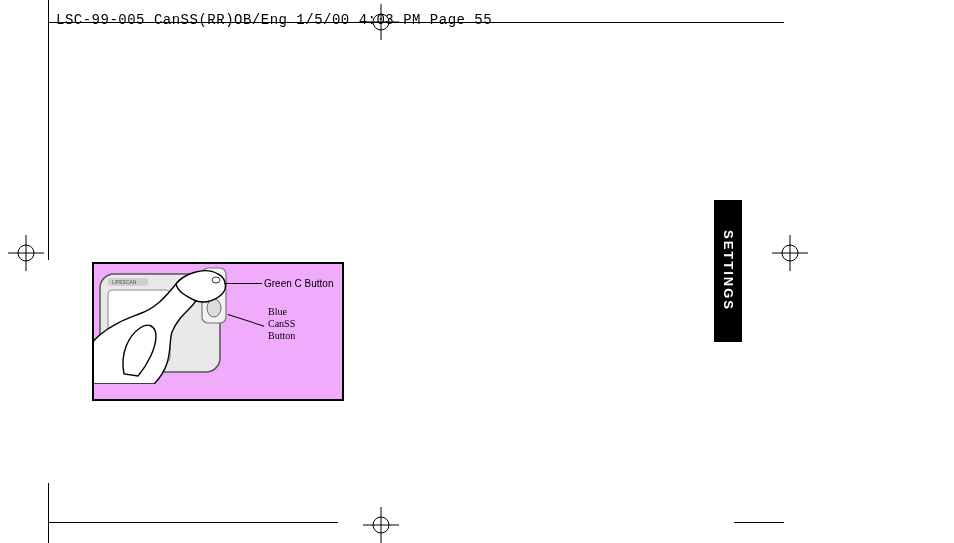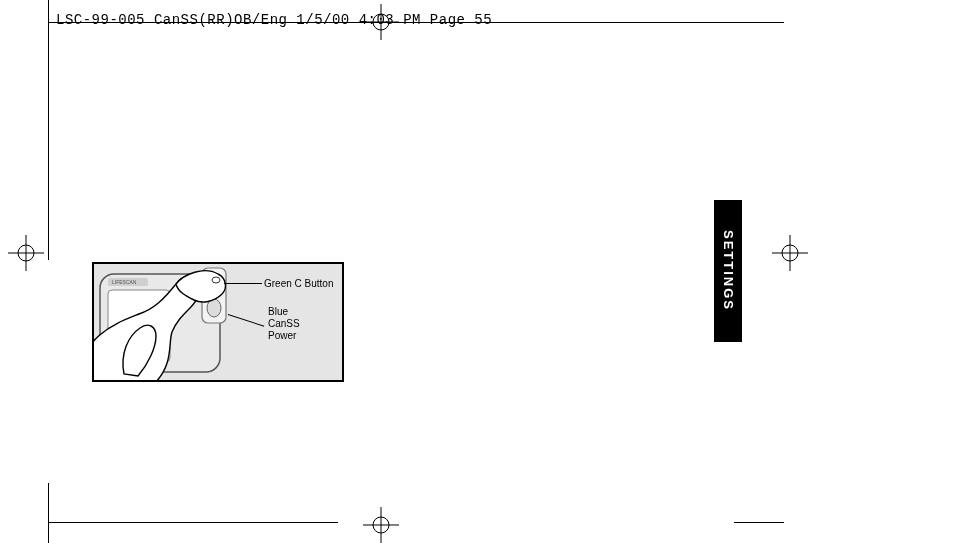--- a/index.html
+++ b/index.html
@@ -118,23 +118,23 @@
       font-weight: bold;
       letter-spacing: 2px;
       font-family: Arial, sans-serif;
     }
     
     .figure-box {
       position: absolute;
       top: 262px;
       left: 92px;
       width: 252px;
-      height: 120px;
+      height: 139px;
       border: 2px solid #000;
-      background: #e5e5e5;
+      background: #f0abfc;
       overflow: hidden;
     }
     .figure-svg {
       position: absolute;
       top: 0;
       left: 0;
       width: 158px;
       height: 120px;
     }
     .label-1 {
@@ -144,21 +144,21 @@
       font-size: 10px;
       font-family: Arial, sans-serif;
       color: #000;
     }
     .label-2 {
       position: absolute;
       top: 42px;
       left: 174px;
       font-size: 10px;
       line-height: 12px;
-      font-family: Liberation Sans, sans-serif;
+      font-family: Liberation Serif, serif;
       color: #000;
     }
     .line-1 {
       position: absolute;
       top: 19px;
       left: 130px;
       width: 38px;
       height: 1px;
       background: #000;
     }
@@ -244,15 +244,15 @@
     </g>
   </svg>
 
   <div class="line-1"></div>
   <div class="line-2"></div>
 
   <div class="label-1">Green C Button</div>
   <div class="label-2">
     <div>Blue</div>
     <div>CanSS</div>
-    <div>Power</div>
+    <div>Button</div>
   </div>
 </div>
 
 </body></html>

